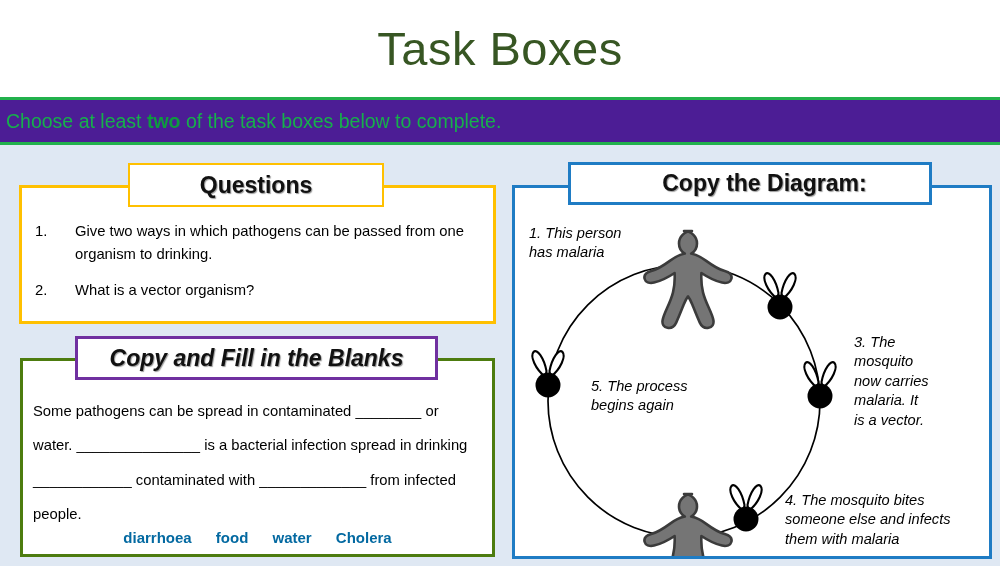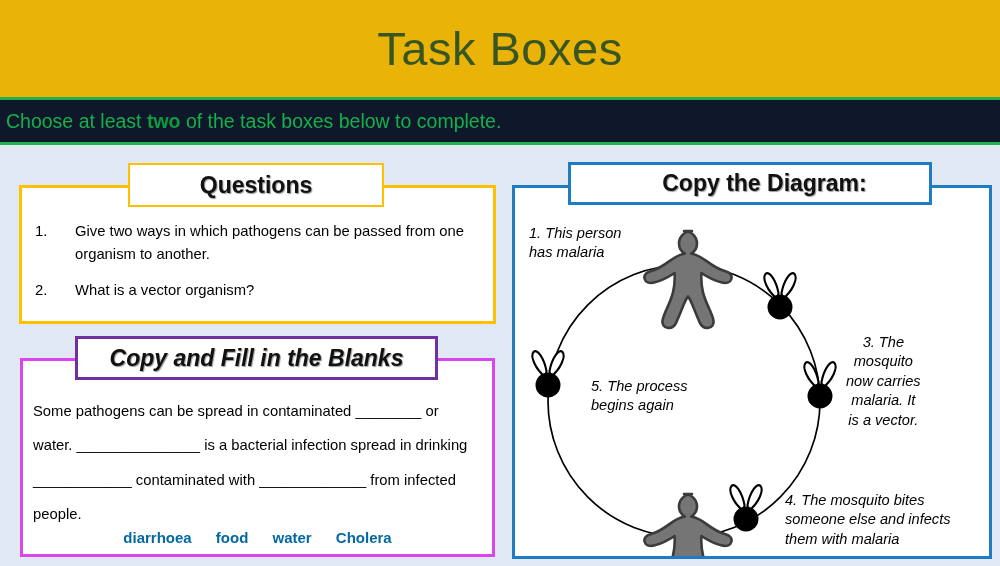--- a/index.html
+++ b/index.html
@@ -7,31 +7,31 @@
     width:1000px;height:566px;overflow:hidden;
     background:#dfe8f3;
     font-family:"Liberation Sans", sans-serif;
     color:#000;
   }
   .slide{position:relative;width:1000px;height:566px;}
 
   
   .header-band{
     position:absolute;left:0;top:0;width:1000px;height:97px;
-    background:#eab308;
+    background:#ffffff;
     display:flex;align-items:center;justify-content:center;
   }
   .header-title{
     font-size:47px;line-height:1;color:#375623;font-weight:400;
     letter-spacing:0.5px;
   }
   .rule-top{position:absolute;left:0;top:97px;width:1000px;height:3px;background:#22B14C;}
   .subtitle-band{
     position:absolute;left:0;top:100px;width:1000px;height:42px;
-    background:#0f172a;display:flex;align-items:center;
+    background:#4c1d95;display:flex;align-items:center;
   }
   .subtitle-text{
     font-size:19.5px;color:#16B04B;padding-left:6px;white-space:nowrap;
   }
   .subtitle-text b{color:#0E9B3F;font-weight:bold;}
   .rule-bot{position:absolute;left:0;top:142px;width:1000px;height:3px;background:#22B14C;}
 
   
   .task-box{position:absolute;background:#ffffff;box-sizing:border-box;}
   .task-tab{
@@ -43,36 +43,36 @@
 
   
   #questions-box{left:19px;top:185px;width:477px;height:139px;border:3px solid #FFC000;}
   #questions-tab{left:128px;top:163px;width:256px;height:44px;border:2.5px solid #FFC000;font-size:23px;z-index:3;}
   .q-list{position:absolute;left:13px;top:32px;right:10px;font-size:14.8px;line-height:1.55;}
   .q-row{display:flex;margin-bottom:13px;}
   .q-num{width:40px;flex:0 0 40px;}
   .q-text{flex:1;}
 
   
-  #blanks-box{left:20px;top:358px;width:475px;height:199px;border:3px solid #d946ef;padding-left:25px;}
+  #blanks-box{left:20px;top:358px;width:475px;height:199px;border:3px solid #4d7c0f;padding-left:25px;}
   #blanks-tab{left:75px;top:336px;width:363px;height:44px;border:3px solid #7030A0;font-size:23px;z-index:3;font-style:italic;}
   .blanks-body{position:absolute;left:10px;top:33px;right:10px;font-size:14.8px;line-height:2.32;}
   .wordbank{position:absolute;left:0;right:0;bottom:8px;text-align:center;
     color:#0369a1;font-weight:bold;font-size:15px;}
   .wordbank span{margin:0 10px;}
 
   
   #diagram-box{left:512px;top:185px;width:480px;height:374px;border:3px solid #1F7CC4;font-style:italic;}
   #diagram-tab{left:568px;top:162px;width:364px;height:43px;border:3px solid #1F7CC4;font-size:23px;z-index:3;padding-left:29px;}
   .diagram-stage{position:absolute;left:0;top:0;right:0;bottom:0;overflow:hidden;}
   .diagram-stage svg{position:absolute;left:0;top:0;}
   .dlabel{position:absolute;font-size:14.6px;line-height:1.33;color:#000;white-space:pre-line;}
   #dlabel-1{left:14px;top:36px;}
   #dlabel-2{left:262px;top:55px;}
-  #dlabel-3{left:331px;top:145px;text-align:center;}
+  #dlabel-3{left:339px;top:145px;}
   #dlabel-4{left:270px;top:303px;}
   #dlabel-5{left:76px;top:177px;margin-top:12px;}
 </style>
 </head>
 <body>
 
 <div class="slide">
 
   <div class="header-band">
     <div class="header-title">Task Boxes</div>
@@ -81,21 +81,21 @@
 
   <div class="subtitle-band">
     <div class="subtitle-text"><span>Choose at least </span><b>two</b><span> of the task boxes below to complete.</span></div>
   </div>
   <div class="rule-bot"></div>
 
   <div class="task-box" id="questions-box">
     <div class="q-list">
       <div class="q-row">
         <div class="q-num">1.</div>
-        <div class="q-text">Give two ways in which pathogens can be passed from one organism to another.</div>
+        <div class="q-text">Give two ways in which pathogens can be passed from one organism to drinking.</div>
       </div>
       <div class="q-row">
         <div class="q-num">2.</div>
         <div class="q-text">What is a vector organism?</div>
       </div>
     </div>
   </div>
   <div class="task-tab" id="questions-tab">Questions</div>
 
   <div class="task-box" id="blanks-box">

